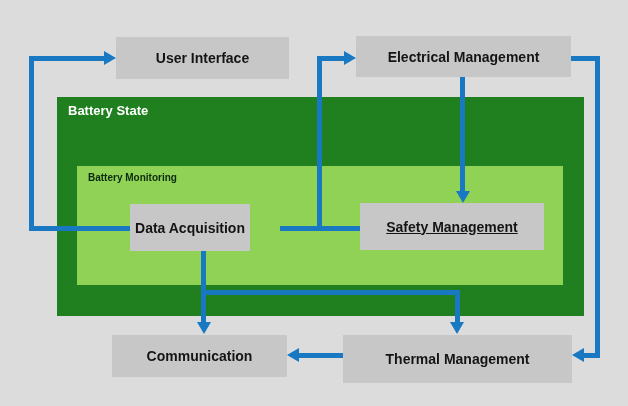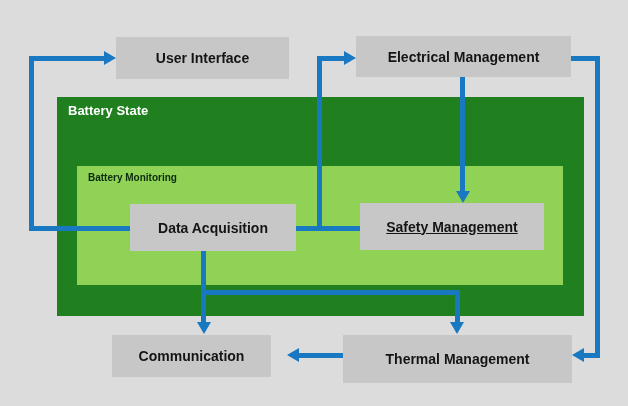--- a/index.html
+++ b/index.html
@@ -17,23 +17,23 @@
   .battery-state{ left:57px; top:97px; width:515px; height:219px; background:var(--dgreen);padding-left:12px; }
   .battery-state .clabel{ position:absolute; left:11px; top:6px; font-size:13px; font-weight:bold; color:#fff; }
   .battery-monitoring{ position:absolute; left:20px; top:69px; width:486px; height:119px; background:var(--lgreen); }
   .battery-monitoring .clabel{ position:absolute; left:11px; top:6px; font-size:10px; font-weight:bold; color:#0c2a0c; }
   .node{
     position:absolute; background:var(--box); display:flex; align-items:center; justify-content:center;
     font-size:14px; font-weight:bold; color:#141414; text-align:center; z-index:3;
   }
   .n-ui{ left:116px; top:37px;  width:173px; height:42px; }
   .n-em{ left:356px; top:36px;  width:215px; height:41px; }
-  .n-da{ left:130px; top:204px; width:166px; height:47px; }
+  .n-da{ left:130px; top:204px; width:120px; height:47px; }
   .n-sm{ left:360px; top:203px; width:184px; height:47px;text-decoration:underline; }
-  .n-co{ left:112px; top:335px; width:159px; height:42px; }
+  .n-co{ left:112px; top:335px; width:175px; height:42px; }
   .n-tm{ left:343px; top:335px; width:229px; height:48px; }
   .seg{ position:absolute; background:var(--blue); z-index:2; }
   .ah{ position:absolute; width:0; height:0; z-index:2; }
   .ah.right{ border-top:7px solid transparent; border-bottom:7px solid transparent; border-left:12px solid var(--blue); }
   .ah.left { border-top:7px solid transparent; border-bottom:7px solid transparent; border-right:12px solid var(--blue); }
   .ah.down { border-left:7px solid transparent; border-right:7px solid transparent; border-top:12px solid var(--blue); }
 </style>
 </head>
 <body>
 

